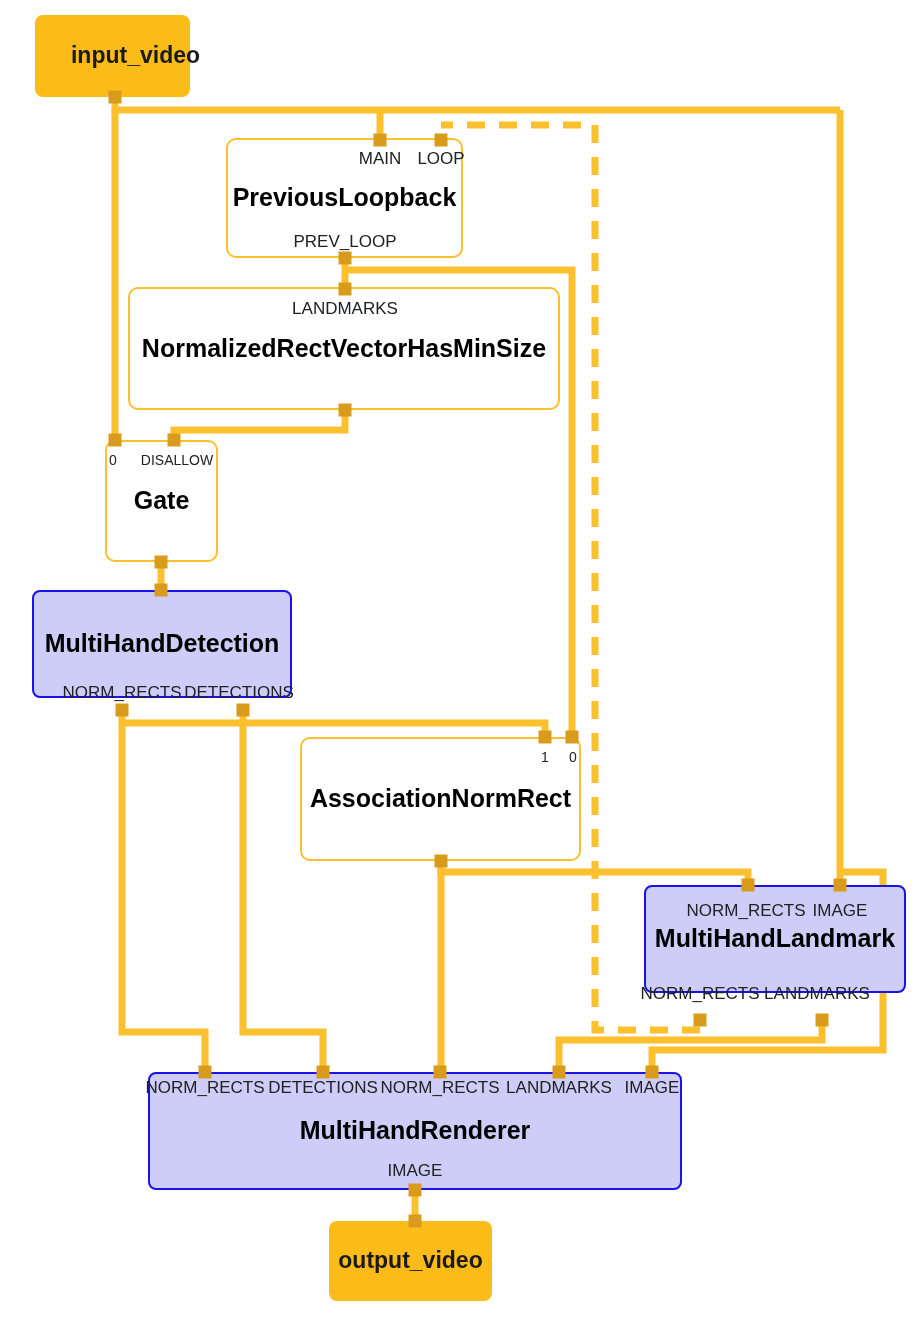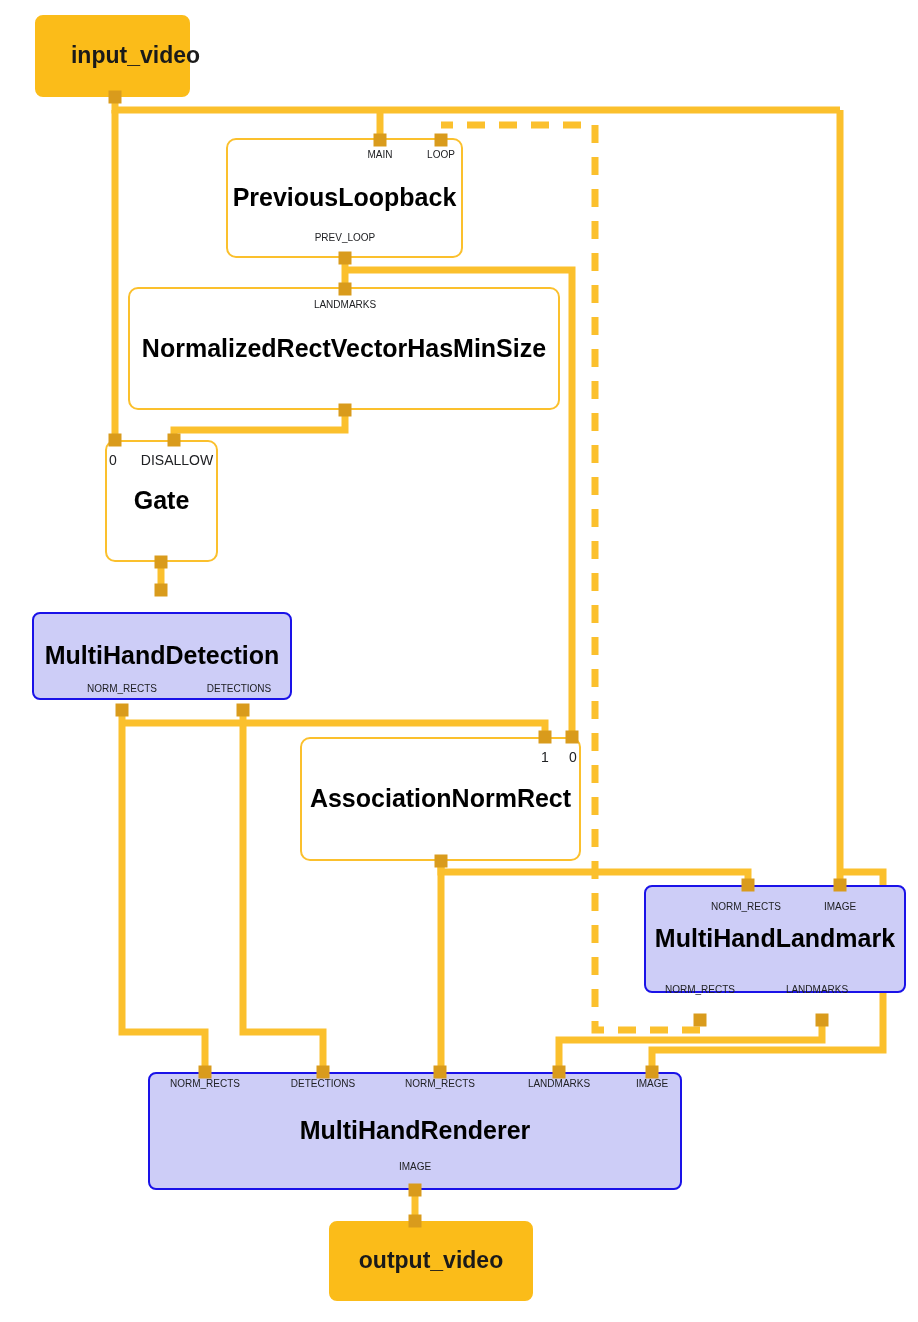--- a/index.html
+++ b/index.html
@@ -17,21 +17,21 @@
   .stream .title{font-size:23px;color:#1a1a1a;}
 
   
   .calc{background:#ffffff;border:2px solid #fbc02d;border-radius:10px;}
   .calc .title{font-size:25px;}
 
   
   .sub{background:#cdcdf7;border:2px solid #1a12e8;border-radius:8px;}
   .sub .title{font-size:25px;}
 
-  .portlabel{position:absolute;font-size:10px;color:#202124;white-space:nowrap;
+  .portlabel{position:absolute;font-size:17px;color:#202124;white-space:nowrap;
              transform:translateX(-50%);}
   .portlabel.small{font-size:14px;}
 
   .conn{position:absolute;width:13px;height:13px;background:#d99b1c;
         transform:translate(-50%,-50%);}
 </style>
 </head>
 <body>
 
 <div id="stage">
@@ -97,21 +97,21 @@
 
   <div class="node calc" style="left:105px;top:440px;width:113px;height:122px;align-items:center;">
     <div class="title">Gate</div>
   </div>
   <div class="portlabel small" style="left:113px;top:452px;">0</div>
   <div class="portlabel small" style="left:177px;top:452px;">DISALLOW</div>
   <div class="conn" style="left:115px;top:440px;"></div>
   <div class="conn" style="left:174px;top:440px;"></div>
   <div class="conn" style="left:161px;top:562px;"></div>
 
-  <div class="node sub" style="left:32px;top:612px;width:260px;height:88px;">
+  <div class="node sub" style="left:32px;top:590px;width:260px;height:108px;">
     <div class="title">MultiHandDetection</div>
   </div>
   <div class="portlabel" style="left:122px;top:683px;">NORM_RECTS</div>
   <div class="portlabel" style="left:239px;top:683px;">DETECTIONS</div>
   <div class="conn" style="left:161px;top:590px;"></div>
   <div class="conn" style="left:122px;top:710px;"></div>
   <div class="conn" style="left:243px;top:710px;"></div>
 
   <div class="node calc" style="left:300px;top:737px;width:281px;height:124px;">
     <div class="title">AssociationNormRect</div>
@@ -143,18 +143,18 @@
   <div class="portlabel" style="left:559px;top:1078px;">LANDMARKS</div>
   <div class="portlabel" style="left:652px;top:1078px;">IMAGE</div>
   <div class="portlabel" style="left:415px;top:1161px;">IMAGE</div>
   <div class="conn" style="left:205px;top:1072px;"></div>
   <div class="conn" style="left:323px;top:1072px;"></div>
   <div class="conn" style="left:440px;top:1072px;"></div>
   <div class="conn" style="left:559px;top:1072px;"></div>
   <div class="conn" style="left:652px;top:1072px;"></div>
   <div class="conn" style="left:415px;top:1190px;"></div>
 
-  <div class="node stream" style="left:329px;top:1221px;width:204px;height:80px;">
+  <div class="node stream" style="left:329px;top:1221px;width:163px;height:80px;">
     <div class="title">output_video</div>
   </div>
   <div class="conn" style="left:415px;top:1221px;"></div>
 
 </div>
 
 </body></html>

